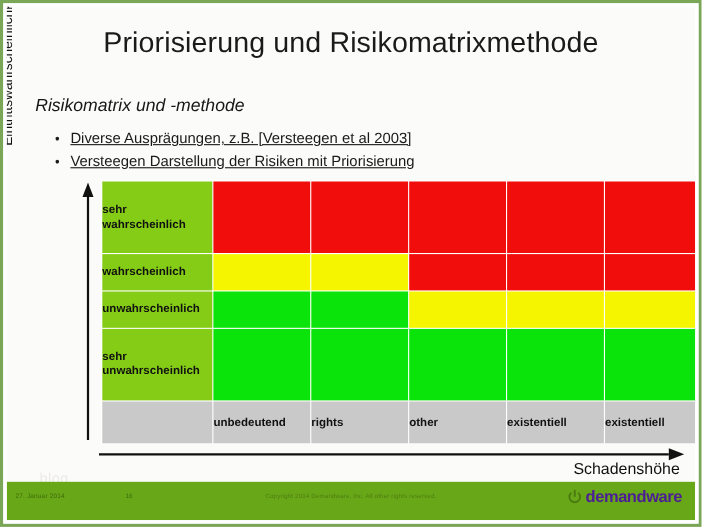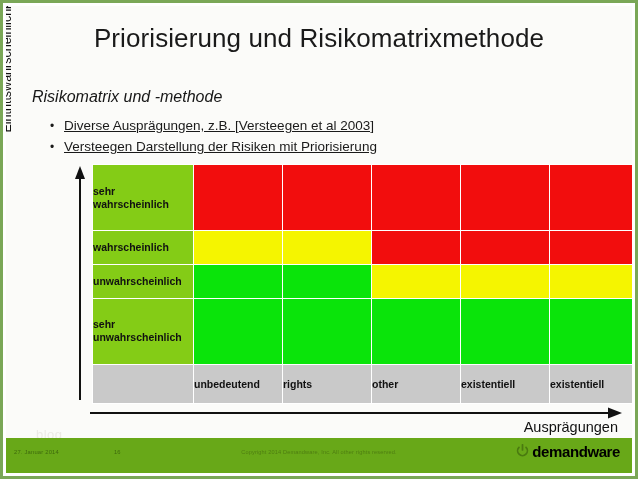--- a/index.html
+++ b/index.html
@@ -221,25 +221,25 @@
     text-align: center;
     font-size: 5.6px;
     color: #4e7d11;
     letter-spacing: 0.15px;
   }
   .footer-logo {
     position: absolute;
     right: 12px;
     top: 5px;
     display: flex;
-    align-items: flex-start;
+    align-items: center;
     gap: 2px;
     font-size: 15px;
     font-weight: bold;
-    color: #000000;
+    color: #4c1d95;
     letter-spacing: -0.4px;
   }
   .footer-logo .power {
     display: inline-block;
     width: 13px;
     height: 13px;
     position: relative;
     margin-right: 1px;
   }
 </style>
@@ -321,21 +321,21 @@
       </tbody>
         </table>
     </div>
 
     <div class="xaxis-arrow">
       <svg width="532" height="14" viewBox="0 0 532 14" xmlns="http://www.w3.org/2000/svg">
         <line x1="0" y1="7" x2="518" y2="7" stroke="#111111" stroke-width="2"></line>
         <polygon points="532,7 518,1.5 518,12.5" fill="#111111"></polygon>
       </svg>
     </div>
-    <div class="xaxis-label">Ausprägungen</div>
+    <div class="xaxis-label">Schadenshöhe</div>
 
     <div class="watermark">blog</div>
 
     <div class="footer">
       <div class="footer-date">27. Januar 2014</div>
       <div class="footer-page">16</div>
       <div class="footer-copy">Copyright 2014 Demandware, Inc. All other rights reserved.</div>
       <div class="footer-logo">
         <span class="power">
           <svg width="13" height="13" viewBox="0 0 24 24" xmlns="http://www.w3.org/2000/svg">

